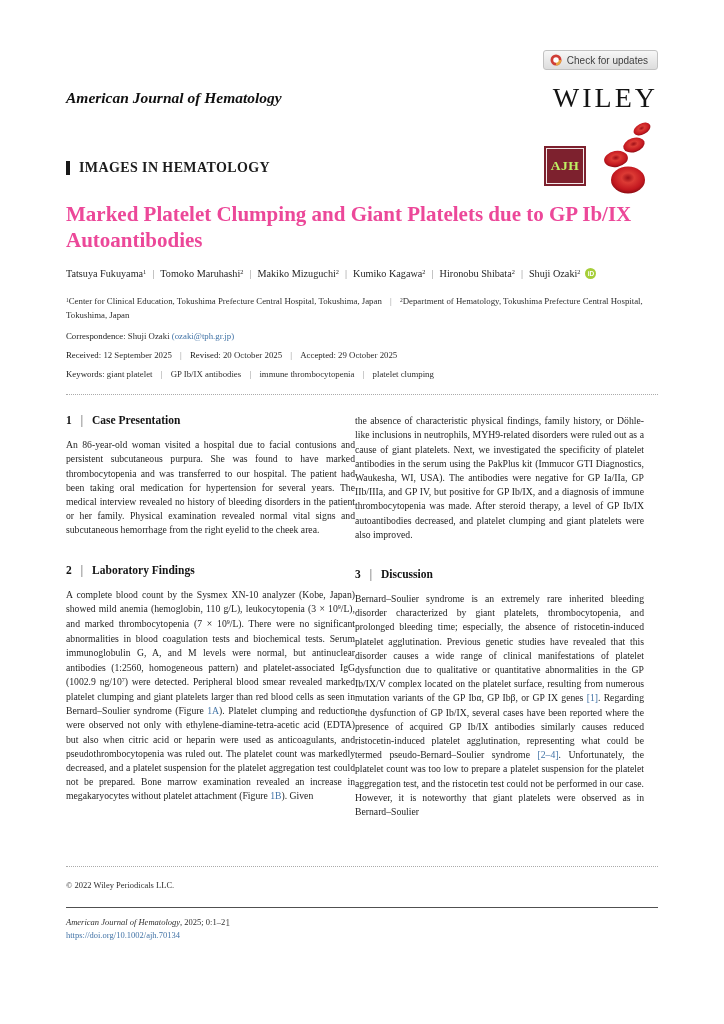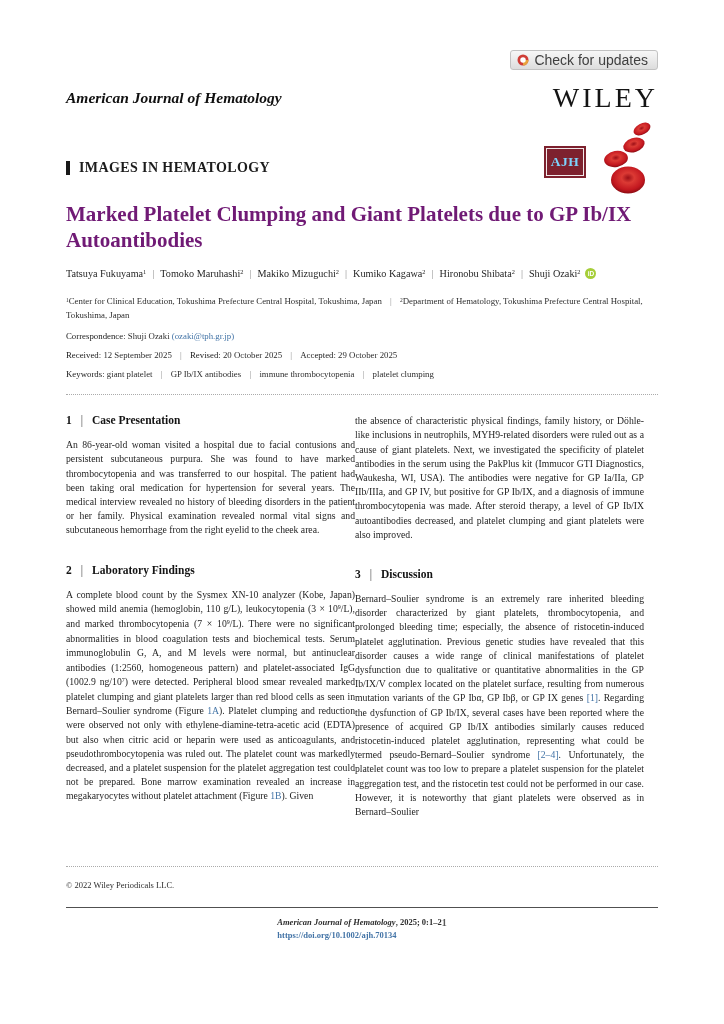--- a/index.html
+++ b/index.html
@@ -11,44 +11,44 @@
     background:#fff;
     overflow:hidden;
     font-family:"Liberation Serif", serif;
     color:#262626;
   }
   
   .btn-row{display:flex;justify-content:flex-end;height:20px;}
   .check-btn{
     display:inline-flex;align-items:center;gap:5px;
     font-family:"Liberation Sans", sans-serif;
-    font-size:14px;color:#3f3f3f;
+    font-size:10px;color:#3f3f3f;
     background:linear-gradient(#f7f7f7,#dddddd);
     border:1px solid #c2c2c2;border-radius:3px;
     padding:3px 9px 3px 6px;cursor:pointer;
   }
   
   .masthead{display:flex;justify-content:space-between;align-items:flex-end;margin-top:12px;}
   .journal-name{font-weight:700;font-style:italic;font-size:15.5px;color:#101010;padding-bottom:7px;}
   .wiley{font-size:28px;letter-spacing:3px;color:#141414;font-weight:400;}
   .ajh-logo{position:absolute;top:120px;right:58px;width:122px;height:76px;}
   .ajh-box{
-    position:absolute;left:0;top:26px;width:42px;height:32px;
+    position:absolute;left:0;top:26px;width:42px;height:40px;
     background:var(--logo_maroon,#7d212e);
     box-shadow:inset 0 0 0 2px var(--logo_maroon,#7d212e), inset 0 0 0 3px rgba(255,255,255,.9);
     display:flex;align-items:center;justify-content:center;
-    color:#7dd3fc;font-size:13.5px;font-weight:700;letter-spacing:.5px;
+    color:#bef264;font-size:13.5px;font-weight:700;letter-spacing:.5px;
   }
   .cells{position:absolute;right:0;top:0;}
   
   .category{margin-top:46px;display:flex;align-items:center;gap:9px;}
   .category-bar{width:4px;height:14px;background:var(--accent_black,#191919);}
   .category-label{font-weight:700;font-size:14px;letter-spacing:.4px;color:#1c1c1c;}
   
-  .title{margin-top:25px;width:585px;font-size:21px;line-height:1.26;font-weight:700;color:#701a75;}
+  .title{margin-top:25px;width:585px;font-size:21px;line-height:1.26;font-weight:700;color:#ec4899;}
   .authors{margin-top:12px;font-size:10.2px;color:#1f1f1f;white-space:nowrap;display:flex;align-items:center;}
   .sup{font-size:.62em;position:relative;top:-.45em;}
   .sep{color:#8f8f8f;padding:0 6px;}
   .hsep{font-weight:400;color:#4a4a4a;padding:0 9px;}
   .b{font-weight:400;color:#1a1a1a;}
   .link{color:var(--link_blue,#4273a6);}
   .it{font-style:italic;}
   .orcid{
     display:inline-flex;align-items:center;justify-content:center;
     width:11px;height:11px;border-radius:50%;
@@ -62,21 +62,21 @@
   
   .columns{display:flex;gap:0;margin-top:19px;}
   .col{width:289px;}
   .s-heading{font-size:11.5px;font-weight:700;color:#141414;margin:0 0 12px 0;}
   .mt-section{margin-top:26px;}
   .para{font-size:9.7px;line-height:14.2px;text-align:justify;color:#242424;margin:0;}
   
   .footer{position:absolute;left:66px;right:66px;top:866px;}
   .copyright{font-size:8.5px;color:#2e2e2e;margin-top:13px;}
   .footer-rule{border:0;border-top:1.4px solid #505050;margin:17px 0 0 0;}
-  .footer-row{display:flex;justify-content:center;align-items:flex-start;margin-top:8px;font-weight:bold;}
+  .footer-row{display:flex;justify-content:flex-start;align-items:flex-start;margin-top:8px;}
   .footer-left{font-size:8.5px;line-height:1.55;color:#2e2e2e;}
   .doi{display:block;}
   .page-num{font-size:10px;color:#5a5a5a;padding-top:1px;}
 </style>
 </head>
 <body>
 
 <div class="page">
 
   <div class="btn-row">

